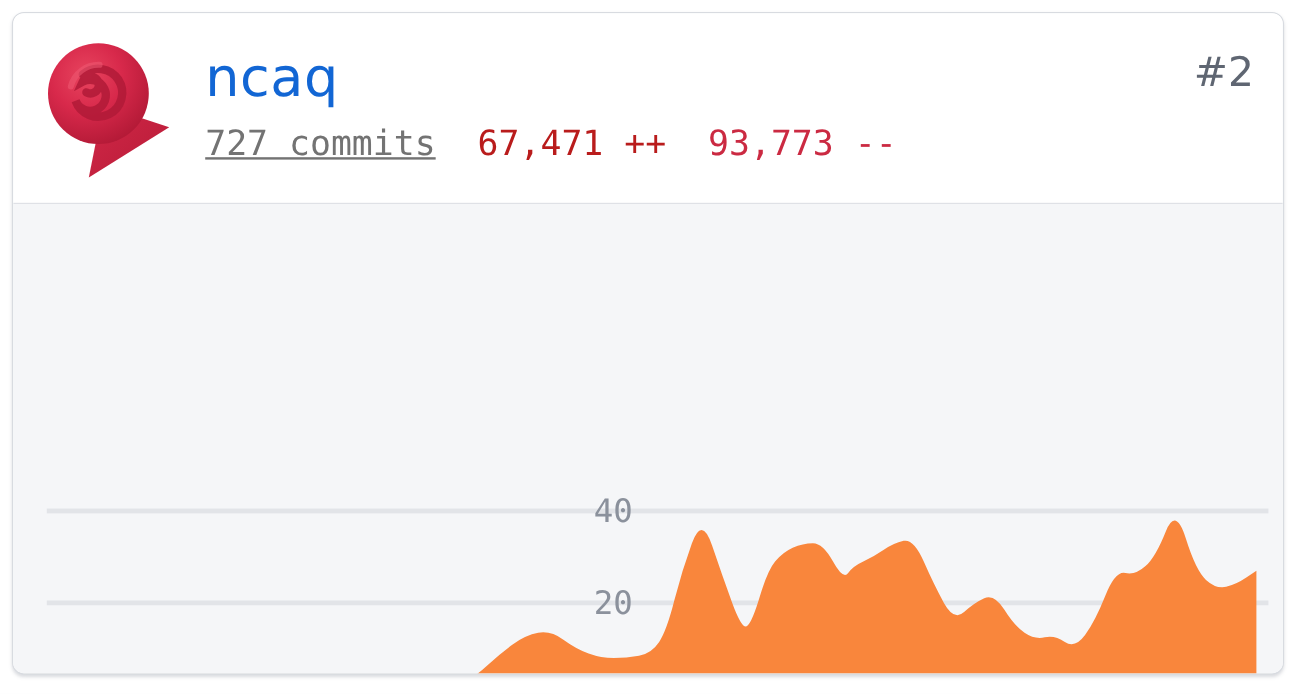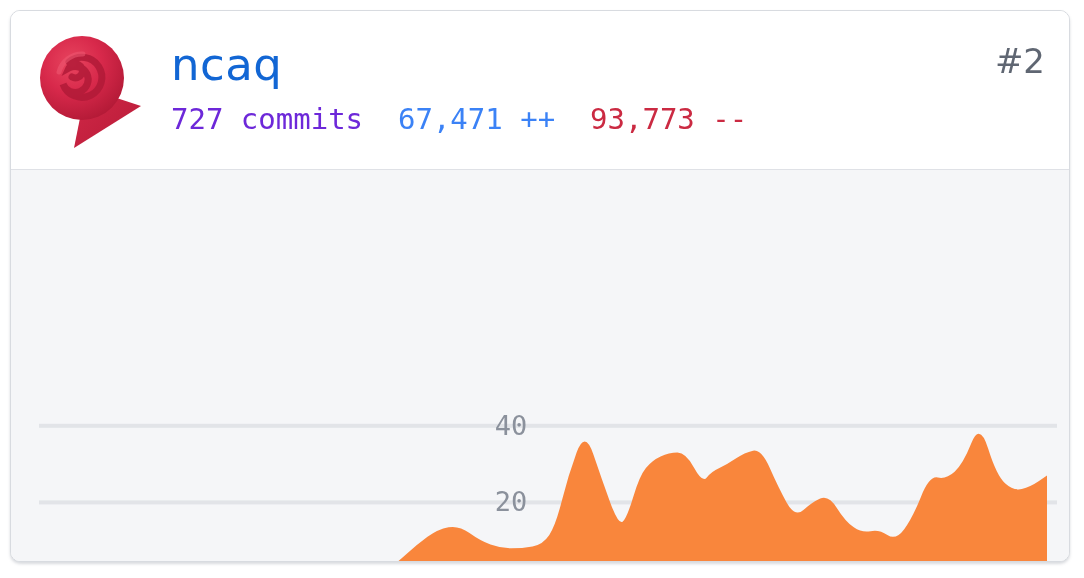--- a/index.html
+++ b/index.html
@@ -63,22 +63,22 @@
   }
 
   #stats {
     display: block;
     margin-top: 6px;
     font-family: "DejaVu Sans Mono", "Liberation Mono", monospace;
     font-size: 29px;
     line-height: 40px;
     white-space: pre;
   }
-  .st-commits { color: #6d28d9; }
-  .st-add     { color: #3b82f6; }
+  .st-commits { color: #737373; text-decoration: underline; }
+  .st-add     { color: #b91c1c; }
   .st-del     { color: #cb2a42; }
   .st-gap     { color: transparent; }
 
   #rank {
     position: absolute;
     right: 24px;
     top: 30px;
     font-family: "DejaVu Sans", "Liberation Sans", sans-serif;
     font-size: 34px;
     line-height: 40px;

